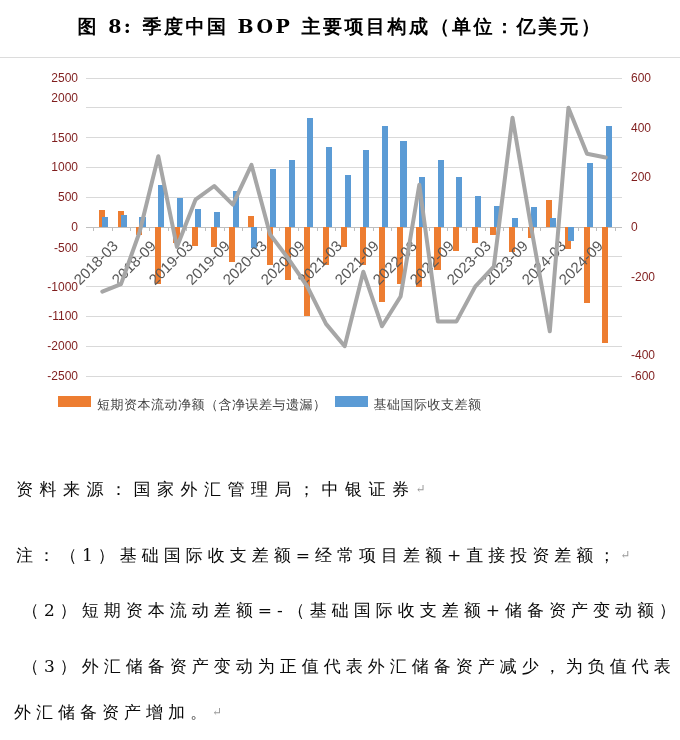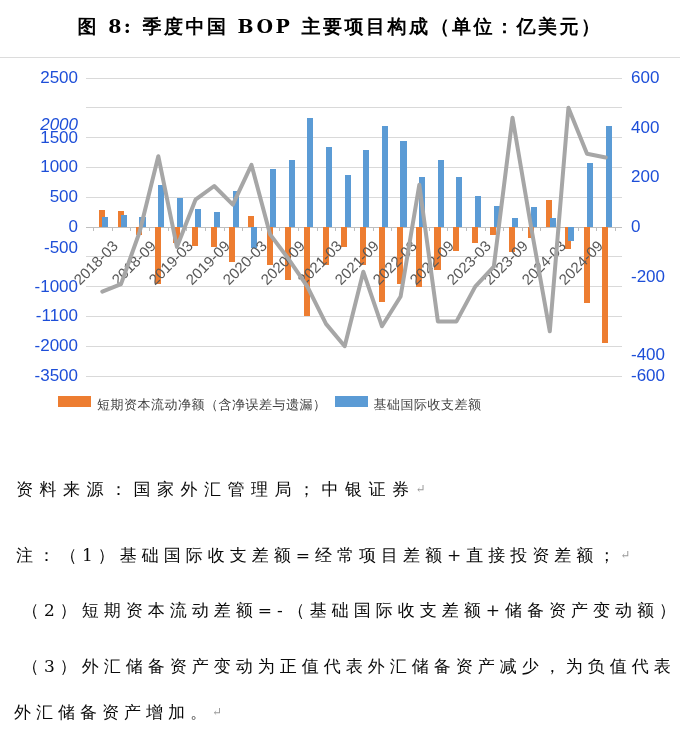--- a/index.html
+++ b/index.html
@@ -6,21 +6,21 @@
   body{width:680px;height:740px;position:relative;background:#ffffff;overflow:hidden;
        font-family:"Liberation Sans",sans-serif;}
   #title{position:absolute;top:14px;left:0;width:680px;text-align:center;
          font-family:"DejaVu Serif",serif;font-weight:bold;font-size:19px;
          letter-spacing:2.5px;color:#000;}
   #title-divider{position:absolute;top:57px;left:0;width:680px;height:1px;background:#dcdcdc;}
   #chart{position:absolute;left:0;top:0;width:680px;height:740px;}
   .gridline{position:absolute;height:1px;background:#d9d9d9;}
   .zeroline{background:#bfbfbf;}
   .tick{position:absolute;width:1px;height:4px;background:#bfbfbf;}
-  .axis-tick-label{position:absolute;font-size:17px;line-height:18px;color:#1d4ed8;}
+  .axis-tick-label{position:absolute;font-size:12px;line-height:18px;color:#7f1d1d;}
   .left-lab{left:24px;width:54px;text-align:right;}
   .right-lab{left:631px;text-align:left;}
   .bar{position:absolute;}
   .xlab{position:absolute;font-size:15px;color:#595959;white-space:nowrap;
         transform:rotate(-45deg);transform-origin:100% 0;}
   #legend{position:absolute;left:58px;top:396px;}
   .legend-row{display:flex;margin-bottom:10px;}
   .sw{display:inline-block;width:33px;height:11px;margin-right:6px;}
   .swline{display:inline-block;width:37px;height:3px;margin-right:5px;}
   .legend-label{font-size:13px;color:#404040;letter-spacing:0.5px;margin-right:8px;}
@@ -30,39 +30,39 @@
   .retmark{color:#9a9a9a;font-size:12px;letter-spacing:0;vertical-align:2px;}
 </style>
 </head>
 <body>
 
 <div id="title">图 8: 季度中国 BOP 主要项目构成（单位：亿美元）</div>
 <div id="title-divider"></div>
 
 <div id="chart">
     <div class="gridline" style="left: 86px; top: 375.5px; width: 536px;"></div>
-    <div class="axis-tick-label left-lab" style="top: 367px;">-3500</div>
+    <div class="axis-tick-label left-lab" style="top: 367px;">-2500</div>
     <div class="gridline" style="left: 86px; top: 345.7px; width: 536px;"></div>
     <div class="axis-tick-label left-lab" style="top: 337.2px;">-2000</div>
     <div class="gridline" style="left: 86px; top: 315.9px; width: 536px;"></div>
     <div class="axis-tick-label left-lab" style="top: 307.4px;">-1100</div>
     <div class="gridline" style="left: 86px; top: 286.1px; width: 536px;"></div>
     <div class="axis-tick-label left-lab" style="top: 277.6px;">-1000</div>
     <div class="gridline" style="left: 86px; top: 256.3px; width: 536px;"></div>
     <div class="axis-tick-label left-lab" style="top: 239px;">-500</div>
     <div class="gridline zeroline" style="left: 86px; top: 226.5px; width: 536px;"></div>
     <div class="axis-tick-label left-lab" style="top: 218px;">0</div>
     <div class="gridline" style="left: 86px; top: 196.7px; width: 536px;"></div>
     <div class="axis-tick-label left-lab" style="top: 188.2px;">500</div>
     <div class="gridline" style="left: 86px; top: 166.9px; width: 536px;"></div>
     <div class="axis-tick-label left-lab" style="top: 158.4px;">1000</div>
     <div class="gridline" style="left: 86px; top: 137.1px; width: 536px;"></div>
     <div class="axis-tick-label left-lab" style="top: 128.6px;">1500</div>
     <div class="gridline" style="left: 86px; top: 107.3px; width: 536px;"></div>
-    <div class="axis-tick-label left-lab" style="top: 116px; font-style: italic;">2000</div>
+    <div class="axis-tick-label left-lab" style="top: 89px;">2000</div>
     <div class="gridline" style="left: 86px; top: 77.5px; width: 536px;"></div>
     <div class="axis-tick-label left-lab" style="top: 69px;">2500</div>
     <div class="axis-tick-label right-lab" style="top: 367px;">-600</div>
     <div class="axis-tick-label right-lab" style="top: 317.333px; margin-top: 29px;">-400</div>
     <div class="axis-tick-label right-lab" style="top: 267.667px;">-200</div>
     <div class="axis-tick-label right-lab" style="top: 218px;">0</div>
     <div class="axis-tick-label right-lab" style="top: 168.333px;">200</div>
     <div class="axis-tick-label right-lab" style="top: 118.667px;">400</div>
     <div class="axis-tick-label right-lab" style="top: 69px;">600</div>
     <div class="tick" style="left: 93px; top: 227px;"></div>

